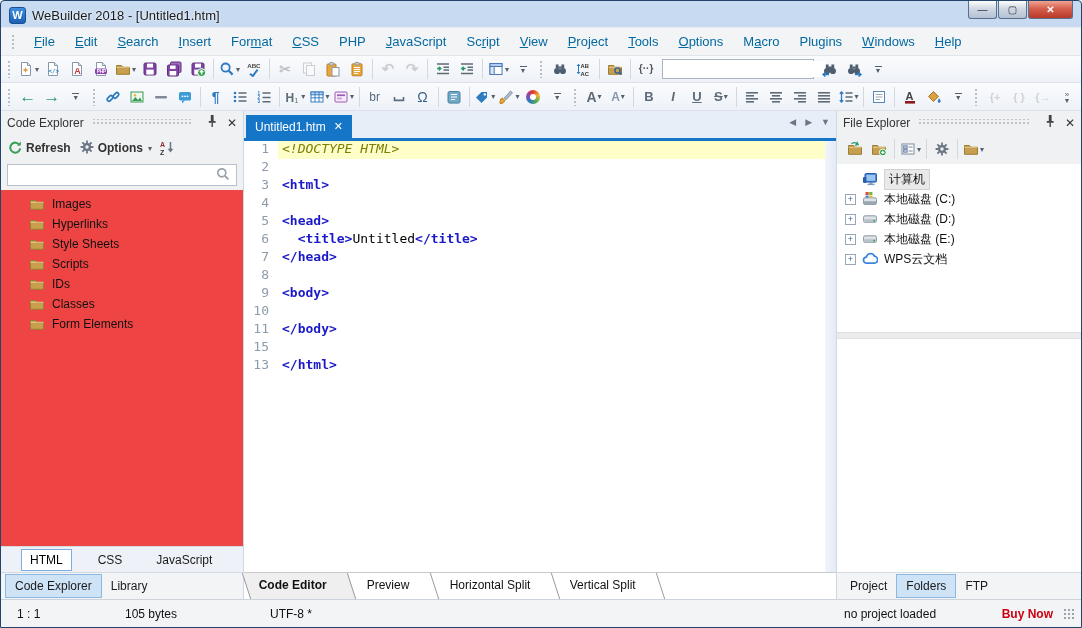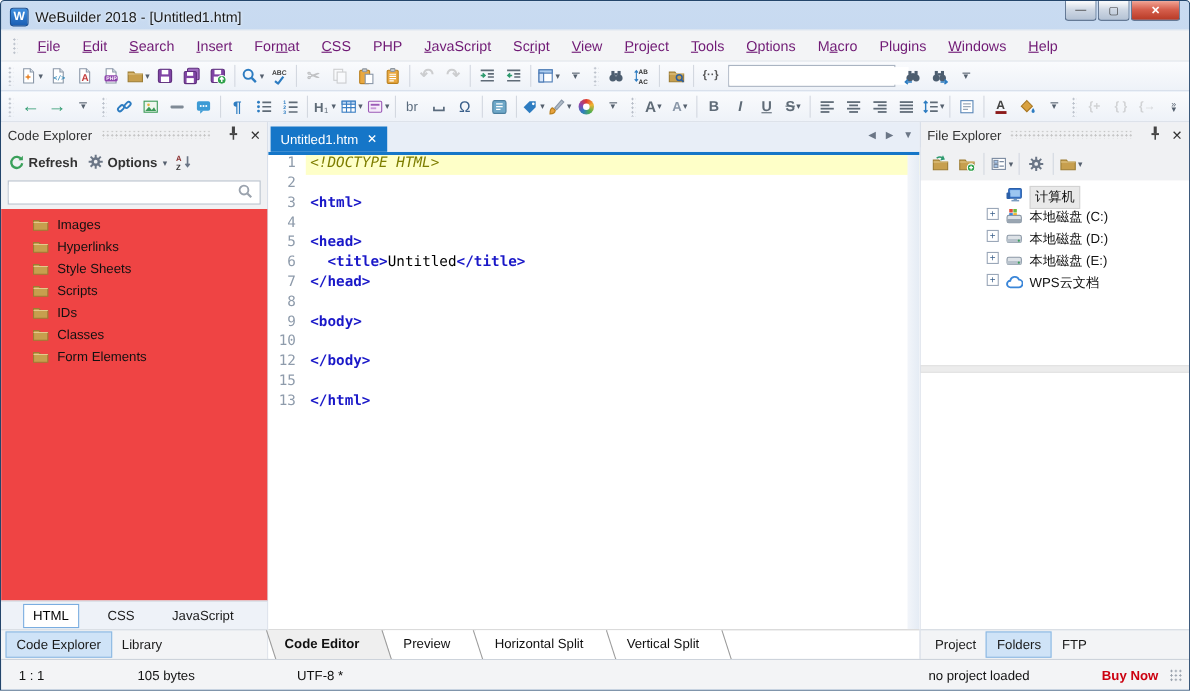--- a/index.html
+++ b/index.html
@@ -8,21 +8,21 @@
   
   .titlebar { height:26px; display:flex; align-items:center; padding:2px 4px 0 8px; position:relative; }
   .appicon { width:17px; height:17px; background:linear-gradient(#3f8fe0,#1b5fb4); border-radius:3px; color:#fff; font-weight:bold; font-size:11px; display:flex; align-items:center; justify-content:center; margin-right:6px; border:1px solid #1a4f92; }
   .title-text { font-size:13px; color:#1b1b1b; text-shadow:0 0 3px #fff; }
   .winbtns { position:absolute; right:8px; top:0; display:flex; }
   .wbtn { width:29px; height:18px; border:1px solid #5a6f8c; border-top:none; background:linear-gradient(#fdfdfd,#cfd8e4 45%,#b4c2d4); display:flex; align-items:center; justify-content:center; font-size:10px; color:#333; border-radius:0 0 3px 3px; margin-left:1px; }
   .wbtn.close { width:45px; background:linear-gradient(#f2a393,#d65f4d 45%,#b83a26); color:#fff; font-weight:bold; }
   
   .menubar { height:29px; background:#f3f4f6; border-top:1px solid #e7ebf2; display:flex; align-items:center; padding-left:10px; border-bottom:1px solid #e2e5ea; }
   .menu-grip { width:5px; height:16px; margin-right:8px; background-image:radial-gradient(#b9bfc9 1px,transparent 1.1px); background-size:4px 4px; }
-  .menuitem { padding:4px 10px; font-size:13px; color:#701a75; }
+  .menuitem { padding:4px 10px; font-size:13px; color:#0369a1; }
   .menuitem u { text-decoration:underline; }
   
   .toolbar { background:linear-gradient(#fafbfd,#eef2f8); display:flex; align-items:center; padding:0 2px; border-bottom:1px solid #dde2ea; }
   .tb1 { height:27px; } .tb2 { height:28px; }
   .tbtn { height:24px; min-width:24px; display:flex; align-items:center; justify-content:center; border-radius:2px; padding:0 2px; }
   .tbtn svg { display:block; }
   .tbtn.dis { opacity:.42; filter:grayscale(1); }
   .dd { font-size:8px; color:#55606e; margin-left:1px; }
   .sep { width:1px; height:20px; background:#d3d8e0; margin:0 3px; }
   .grip { width:5px; height:18px; margin:0 4px; background-image:radial-gradient(#b9bfc9 1px,transparent 1.1px); background-size:4px 4px; }
@@ -44,21 +44,21 @@
   .phead svg { margin-left:5px; }
   .ptoolbar { height:28px; display:flex; align-items:center; padding:0 6px; color:#333; }
   .ptoolbar .lbl { margin:0 4px 0 3px; font-size:12px;font-weight:bold; }
   .searchrow { padding:2px 6px 4px; }
   .searchbox { height:22px; background:#fff; border:1px solid #b7c0cc; display:flex; align-items:center; }
   .searchbox input { flex:1; border:none; outline:none; padding:0 6px; font-size:12px; }
   .searchbox .mag { margin-right:5px; }
   .tree { flex:1; background:#ef4444; overflow:hidden; padding-top:4px; }
   .titem { height:20px; display:flex; align-items:center; padding-left:28px; font-size:12px; color:#111; }
   .titem .ticon { margin-right:7px; display:flex; }
-  .fitem { height:20px; display:flex; align-items:flex-start; padding-left:20px; font-size:12px; color:#111;margin-left:40px; }
+  .fitem { height:20px; display:flex; align-items:center; padding-left:8px; font-size:12px; color:#111; }
   .fitem .ebox { width:11px; height:11px; border:1px solid #9aa7b8; background:#fff; color:#3a5f8a; font-size:9px; line-height:9px; text-align:center; margin-right:6px; flex:none; }
   .fitem .ebox.empty { border:none; background:transparent; }
   .fitem .ticon { margin-right:6px; display:flex; }
   .fitem .flabel.sel { background:#e9e9e9; border:1px solid #d2d2d2; padding:1px 4px; }
   .langtabs { height:26px; background:#eef2f8; border-top:1px solid #d4dae2; display:flex; align-items:center; padding-left:4px; }
   .ltab { padding:3px 8px; margin-right:2px; color:#1a1a1a;margin-left:16px; }
   .ltab.sel { background:#fff; border:1px solid #7aade0; color:#000; }
   .paneltabs { height:27px; background:#f3f4f6; border-top:1px solid #d4dae2; display:flex; align-items:center; padding-left:4px; }
   .ptab { padding:4px 9px; color:#1a1a1a; }
   .ptab.sel { background:#cfe3f7; border:1px solid #8cb8e2; }
@@ -839,21 +839,21 @@
       <div class="cline hl"><span class="ln">1</span><span class="ctext"><span class="tok-doctype">&lt;!DOCTYPE HTML&gt;</span></span></div>
           <div class="cline"><span class="ln">2</span><span class="ctext"></span></div>
           <div class="cline"><span class="ln">3</span><span class="ctext"><span class="tok-tag">&lt;html&gt;</span></span></div>
           <div class="cline"><span class="ln">4</span><span class="ctext"></span></div>
           <div class="cline"><span class="ln">5</span><span class="ctext"><span class="tok-tag">&lt;head&gt;</span></span></div>
           <div class="cline"><span class="ln">6</span><span class="ctext"><span class="tok-text">  </span><span class="tok-tag">&lt;title&gt;</span><span class="tok-text">Untitled</span><span class="tok-tag">&lt;/title&gt;</span></span></div>
           <div class="cline"><span class="ln">7</span><span class="ctext"><span class="tok-tag">&lt;/head&gt;</span></span></div>
           <div class="cline"><span class="ln">8</span><span class="ctext"></span></div>
           <div class="cline"><span class="ln">9</span><span class="ctext"><span class="tok-tag">&lt;body&gt;</span></span></div>
           <div class="cline"><span class="ln">10</span><span class="ctext"></span></div>
-          <div class="cline"><span class="ln">12</span><span class="ctext"><span class="tok-tag">&lt;/body&gt;</span></span></div>
+          <div class="cline"><span class="ln">11</span><span class="ctext"><span class="tok-tag">&lt;/body&gt;</span></span></div>
           <div class="cline"><span class="ln">15</span><span class="ctext"></span></div>
           <div class="cline"><span class="ln">13</span><span class="ctext"><span class="tok-tag">&lt;/html&gt;</span></span></div>
         </div>
       <div class="viewtabs" id="view-tabs">
           <div class="vtab sel"><span>Code Editor</span></div>
           <div class="vtab"><span>Preview</span></div>
           <div class="vtab"><span>Horizontal Split</span></div>
           <div class="vtab"><span>Vertical Split</span></div>
         </div>
     </div>

